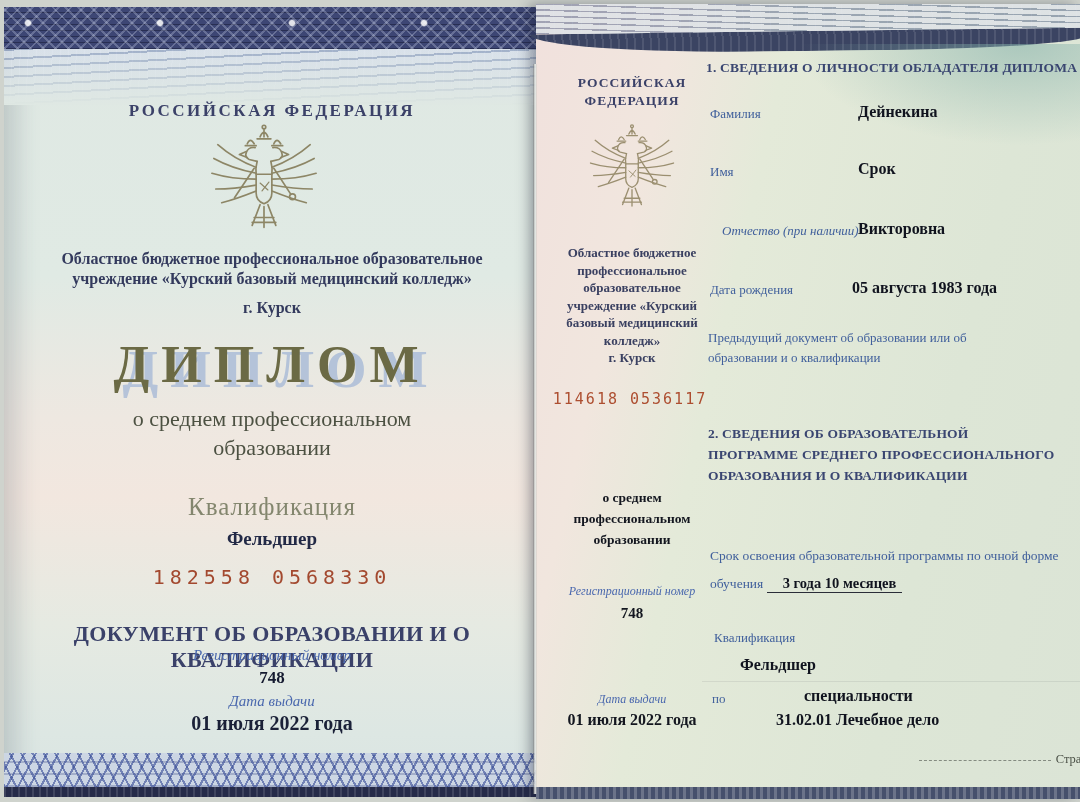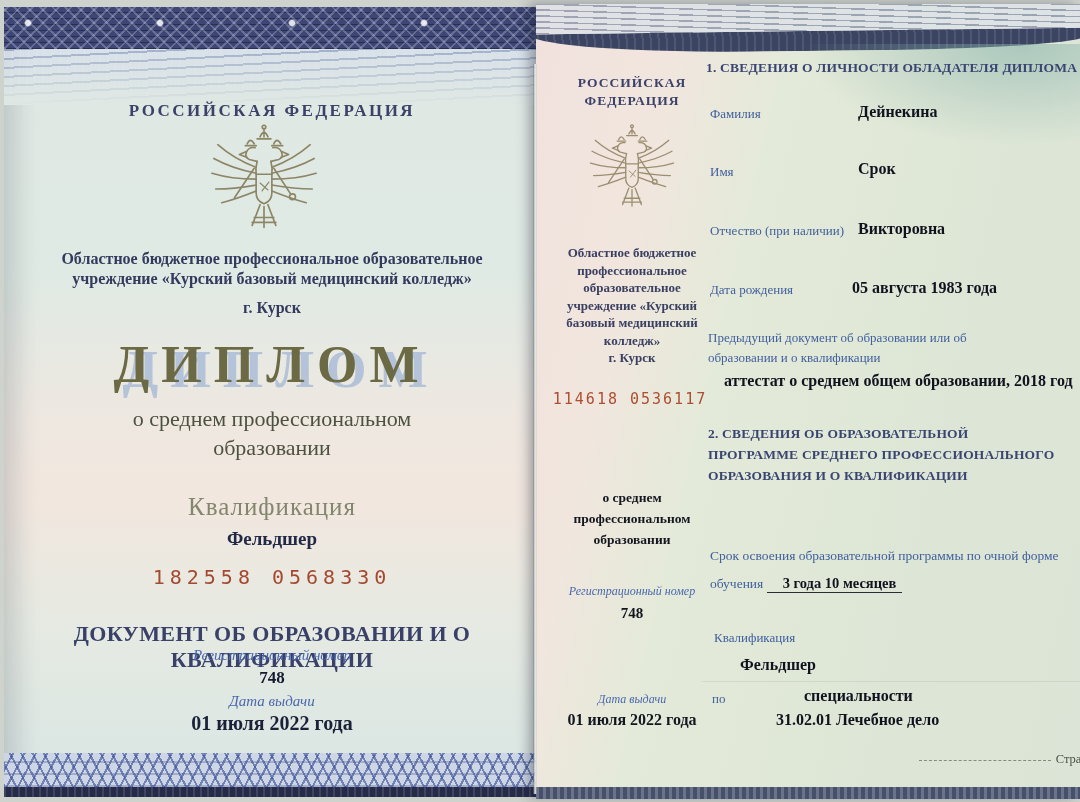--- a/index.html
+++ b/index.html
@@ -181,28 +181,27 @@
     <div class="t center rp-date-value">01 июля 2022 года</div>
 
     <div class="t sec-h h1">1. СВЕДЕНИЯ О ЛИЧНОСТИ ОБЛАДАТЕЛЯ ДИПЛОМА</div>
 
     <div class="t f-label" style="left:174px;top:102px;">Фамилия</div>
     <div class="t f-value" style="left:322px;top:99px;">Дейнекина</div>
 
     <div class="t f-label" style="left:174px;top:160px;">Имя</div>
     <div class="t f-value" style="left:322px;top:156px;">Срок</div>
 
-    <div class="t f-label" style="left:174px;top:219px;">Отчество (при наличии)</div>
+    <div class="t f-label" style="left:186px;top:219px;font-style:italic;">Отчество (при наличии)</div>
     <div class="t f-value" style="left:322px;top:216px;">Викторовна</div>
 
     <div class="t f-label" style="left:174px;top:278px;">Дата рождения</div>
     <div class="t f-value" style="left:316px;top:275px;">05 августа 1983 года</div>
 
     <div class="t f-label" style="left:172px;top:324px;width:312px;line-height:1.55;">Предыдущий документ об образовании или об образовании и о квалификации</div>
-    <div class="t f-value" style="left:188px;top:368px;">аттестат о среднем общем образовании, 2018 год</div>
 
     <div class="t sec-h h2">2. СВЕДЕНИЯ ОБ ОБРАЗОВАТЕЛЬНОЙ ПРОГРАММЕ СРЕДНЕГО ПРОФЕССИОНАЛЬНОГО ОБРАЗОВАНИЯ И О КВАЛИФИКАЦИИ</div>
 
     <div class="t dur">
       <span class="lbl">Срок освоения образовательной программы по очной форме обучения</span>
       <span class="val">3 года 10 месяцев</span>
     </div>
 
     <div class="t f-label" style="left:178px;top:626px;">Квалификация</div>
     <div class="t f-value" style="left:204px;top:652px;">Фельдшер</div>

